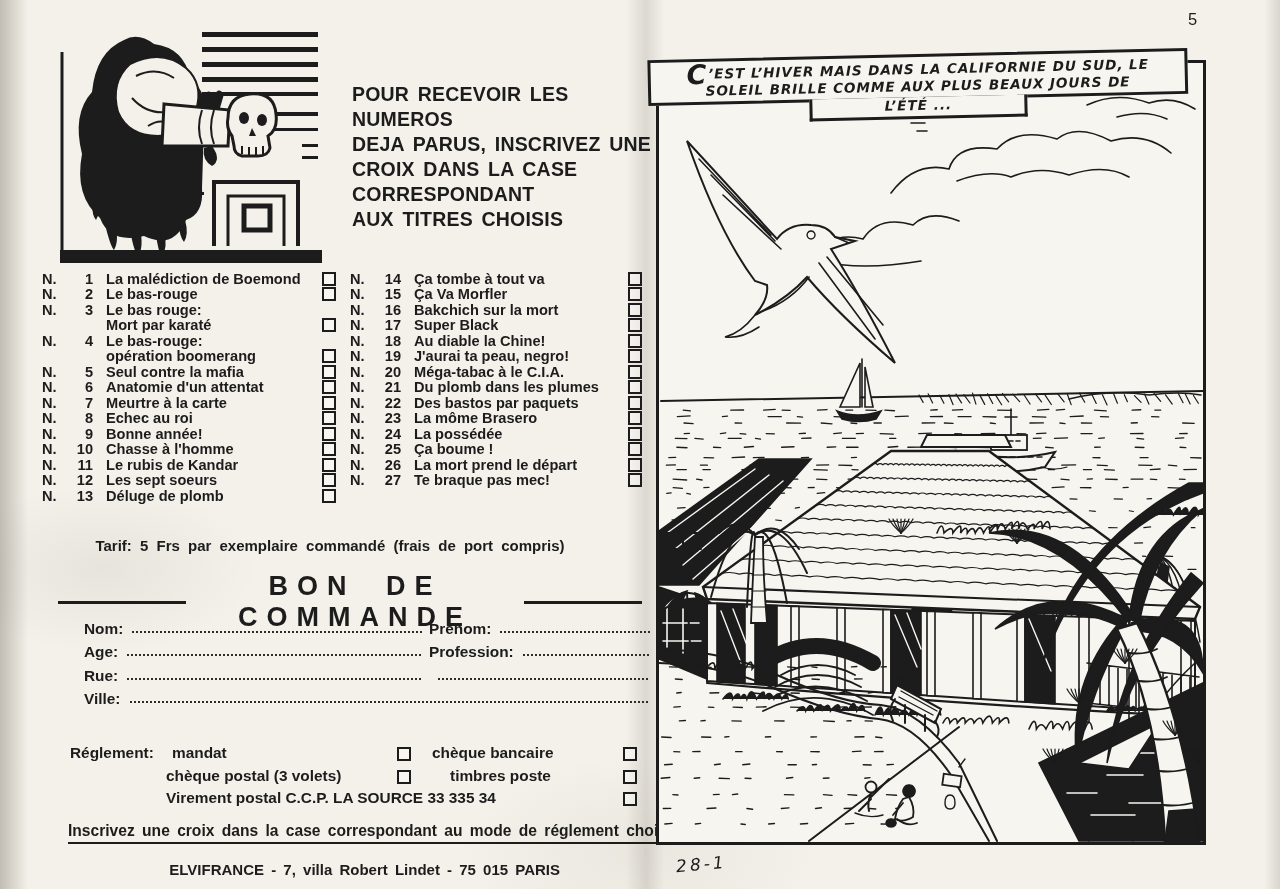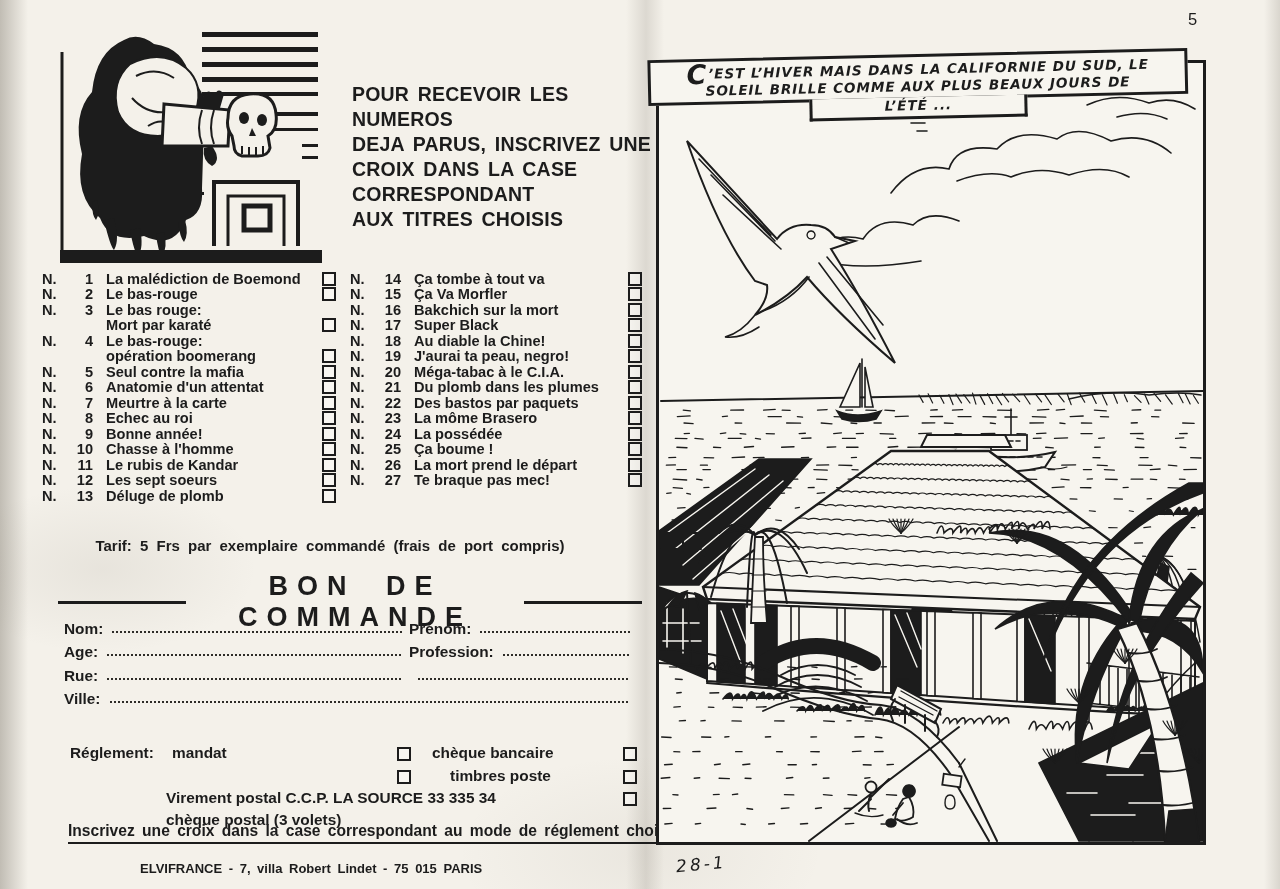--- a/index.html
+++ b/index.html
@@ -30,35 +30,35 @@
   .cat-num{width:26px;flex:0 0 auto;text-align:right;margin-right:13px;}
   .cat-title{flex:1 1 auto;overflow:hidden;}
   .cbx{width:14px;height:14px;border:2px solid #1c1c1c;box-sizing:border-box;flex:0 0 auto;background:rgba(255,255,255,.35);}
   .tarif{position:absolute;left:66px;top:537px;width:528px;text-align:center;
     font-size:15px;font-weight:bold;word-spacing:4px;}
   .bon-title{position:absolute;left:58px;top:571px;width:584px;display:flex;align-items:center;}
   .bon-line{height:3px;background:#1c1c1c;flex:0 0 auto;}
   .bon-line.l{width:128px;margin-right:16px;}
   .bon-line.r{width:118px;margin-left:16px;}
   .bon-text{font-size:27px;font-weight:bold;letter-spacing:9px;word-spacing:14px;flex:1;text-align:center;}
-  #order-form{position:absolute;left:64px;top:615px;width:572px;text-align:right;}
+  #order-form{position:absolute;left:84px;top:615px;width:572px;text-align:right;}
   .form-row{display:flex;align-items:flex-end;height:23.2px;font-size:15.4px;font-weight:bold;white-space:nowrap;}
   .half-l{width:345px;display:flex;align-items:flex-end;flex:0 0 auto;}
   .half-r{flex:1;display:flex;align-items:flex-end;}
   .dots{flex:1 1 auto;height:4px;margin:0 6px 4px 8px;
     background-image:radial-gradient(circle,#2e2c28 1.05px,transparent 1.35px);
     background-size:4px 4px;background-repeat:repeat-x;background-position:0 100%;}
   .dots.fixed{flex:0 0 auto;}
   #payment{position:absolute;left:70px;top:744px;width:578px;font-size:15.4px;font-weight:bold;}
   .pay-row{position:relative;height:22.5px;}
   .pay-cell{position:absolute;white-space:nowrap;}
   .note{position:absolute;left:68px;top:822px;font-size:15.6px;font-weight:bold;
     border-bottom:2px solid #1c1c1c;padding-bottom:2px;word-spacing:3px;}
-  .publisher{position:absolute;left:140px;top:861px;width:420px;text-align:left;
-    font-size:13px;font-weight:bold;word-spacing:3px;}
+  .publisher{position:absolute;left:140px;top:861px;width:420px;text-align:right;
+    font-size:15px;font-weight:bold;word-spacing:3px;}
   
   .page-number{position:absolute;left:1188px;top:10px;font-size:16.5px;font-weight:normal;}
   .panel{position:absolute;left:656px;top:60px;width:550px;height:785px;
     border:3px solid #1c1c1c;box-sizing:border-box;background:#f7f5ef;}
   .panel svg{display:block;}
   .caption{position:absolute;left:648px;top:54px;width:540px;transform:rotate(-1.3deg);z-index:5;}
   .caption-main{border:3px solid #1c1c1c;background:#f7f5ef;padding:4px 6px 3px;
     text-align:center;font-style:italic;font-weight:bold;font-size:13.6px;
     letter-spacing:.9px;line-height:16.5px;font-family:"DejaVu Sans",sans-serif;}
   .caption-initial{font-size:27px;line-height:10px;vertical-align:-5px;margin-right:1px;}
@@ -360,21 +360,21 @@
 
   <div id="payment">
       <div class="pay-row">
         <span class="pay-cell" style="left: 0px;">Réglement:</span>
         <span class="pay-cell" style="left: 102px;">mandat</span>
         <span class="pay-cell cbx" style="left: 327px; top: 3px;"></span>
         <span class="pay-cell" style="left: 362px;">chèque bancaire</span>
         <span class="pay-cell cbx" style="left: 553px; top: 3px;"></span>
       </div>
       <div class="pay-row">
-        <span class="pay-cell" style="left: 96px; margin-top: 44px;">chèque postal  (3 volets)</span>
+        <span class="pay-cell" style="left: 96px;">chèque postal  (3 volets)</span>
         <span class="pay-cell cbx" style="left: 327px; top: 3px;"></span>
         <span class="pay-cell" style="left: 380px;">timbres poste</span>
         <span class="pay-cell cbx" style="left: 553px; top: 3px;"></span>
       </div>
       <div class="pay-row">
         <span class="pay-cell" style="left: 96px;">Virement postal  C.C.P.  LA SOURCE  33 335 34</span>
         <span class="pay-cell cbx" style="left: 553px; top: 3px;"></span>
       </div>
     </div>
 

